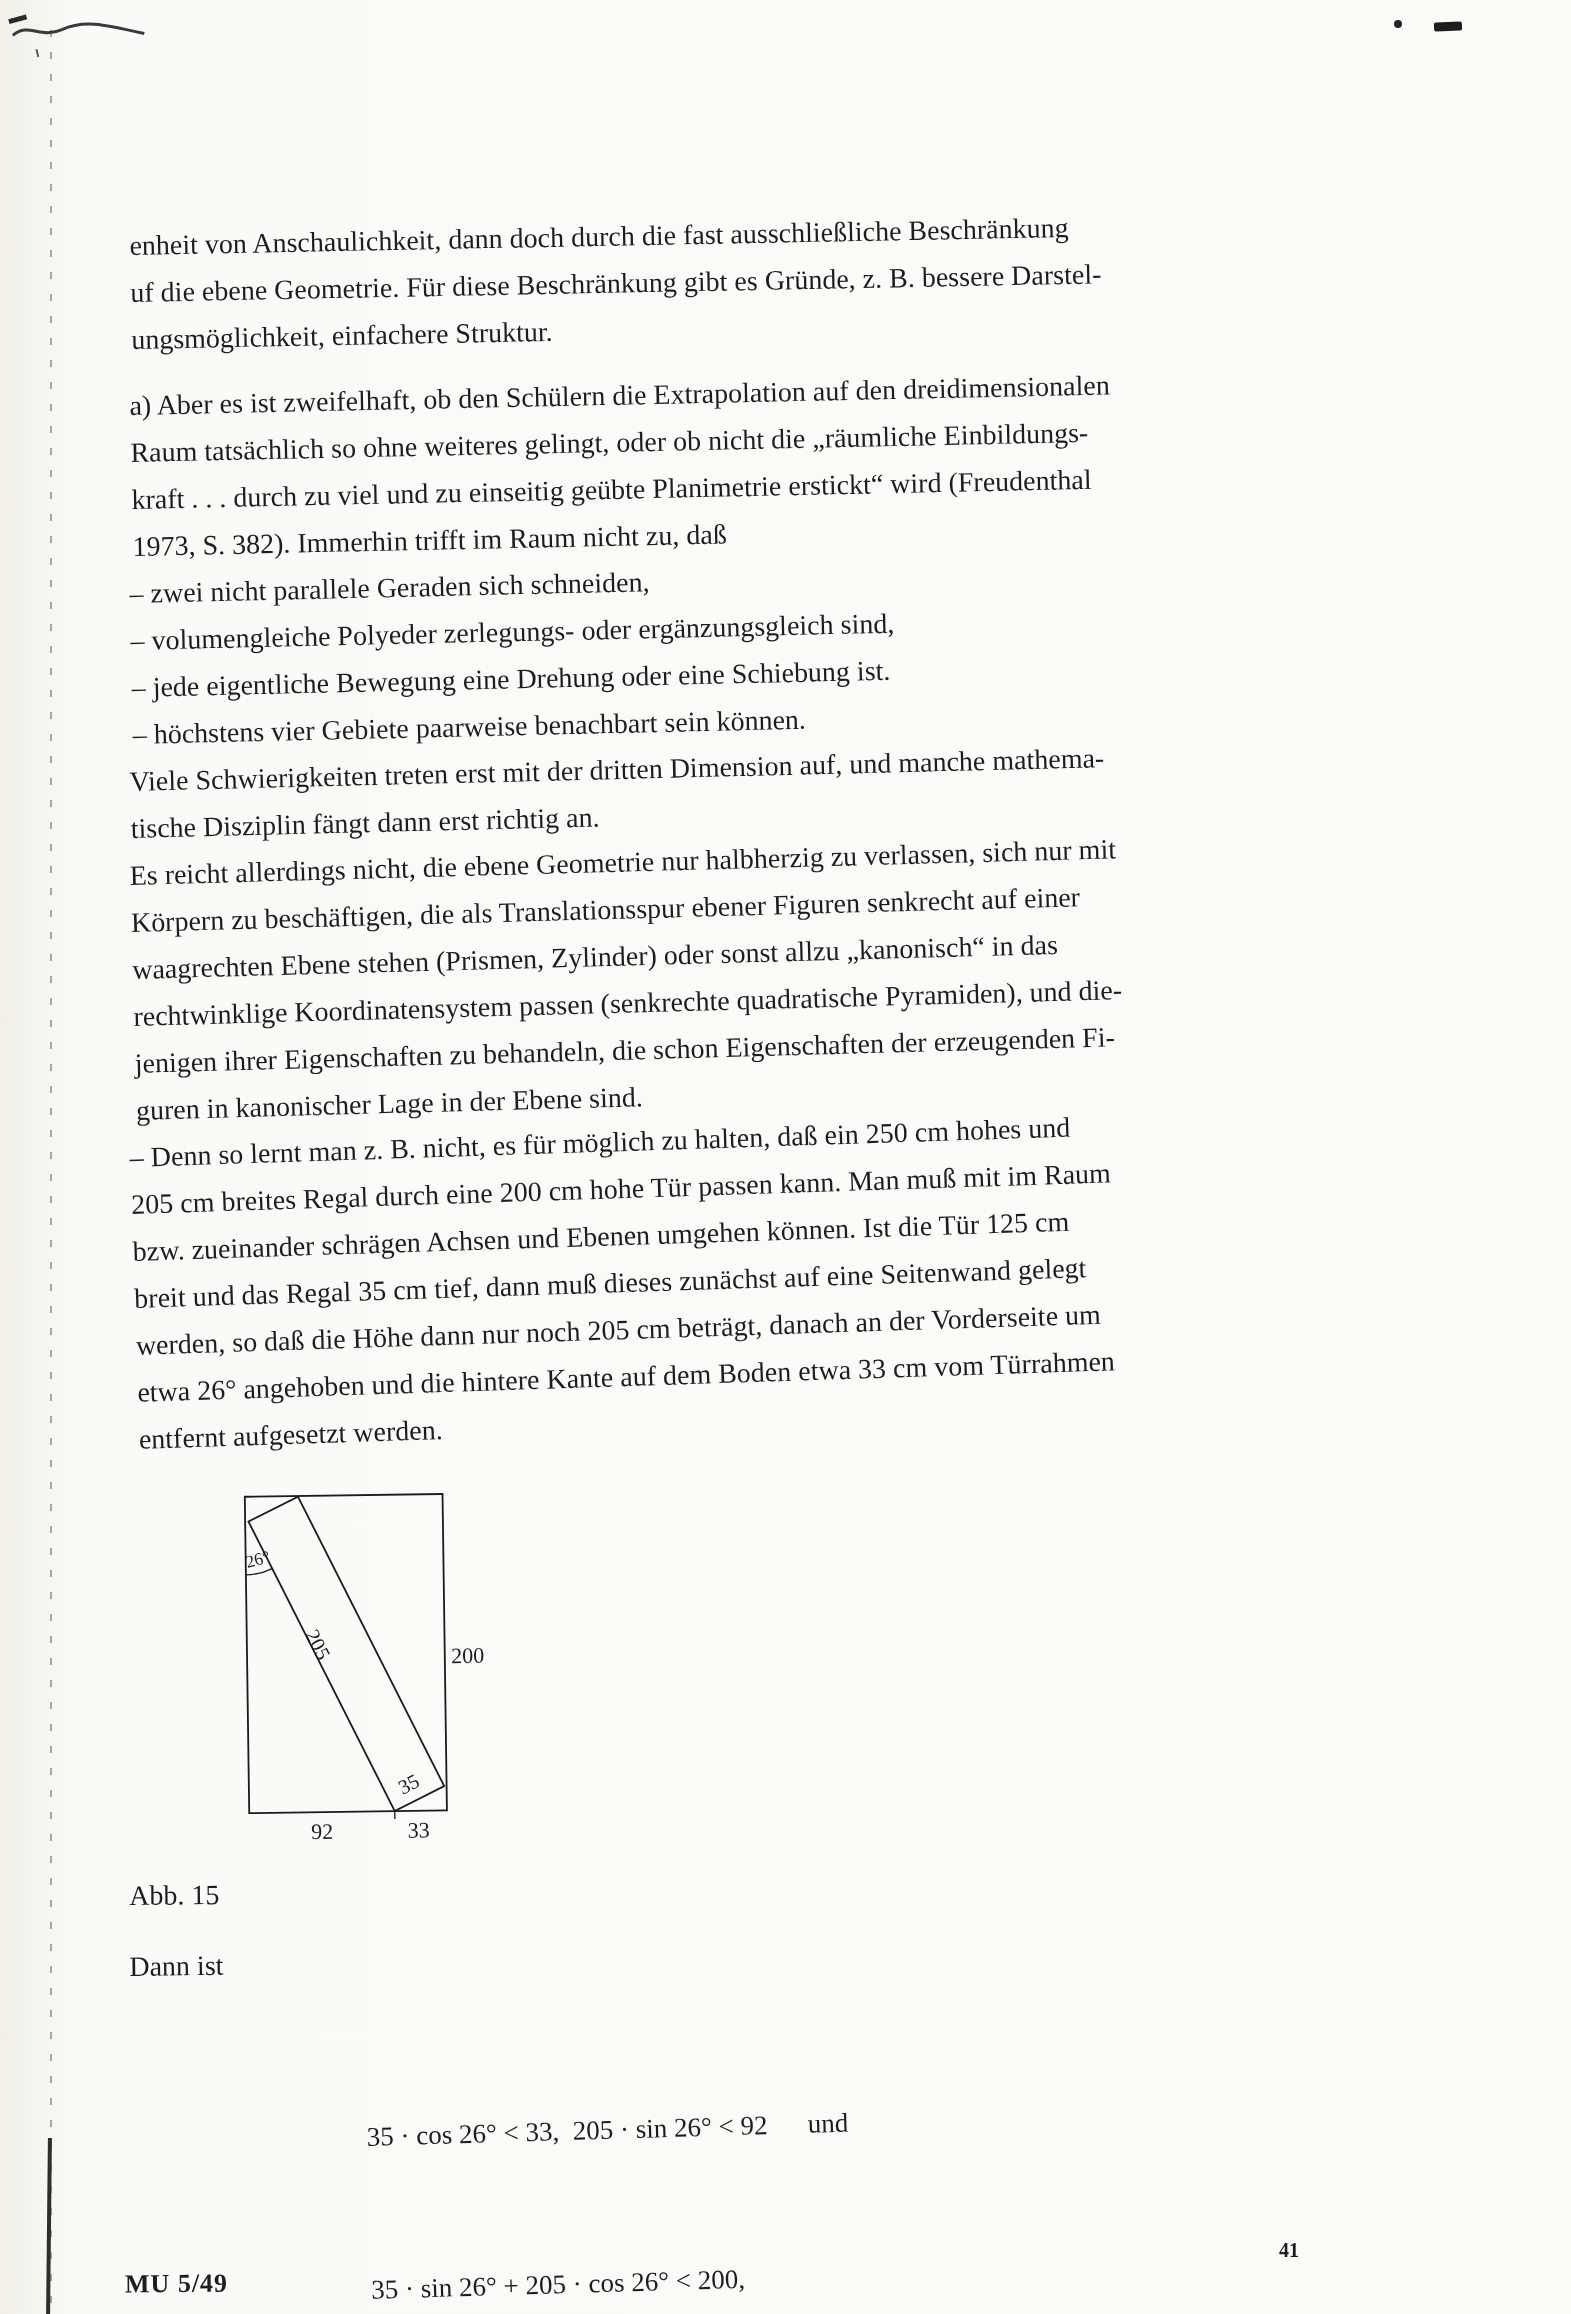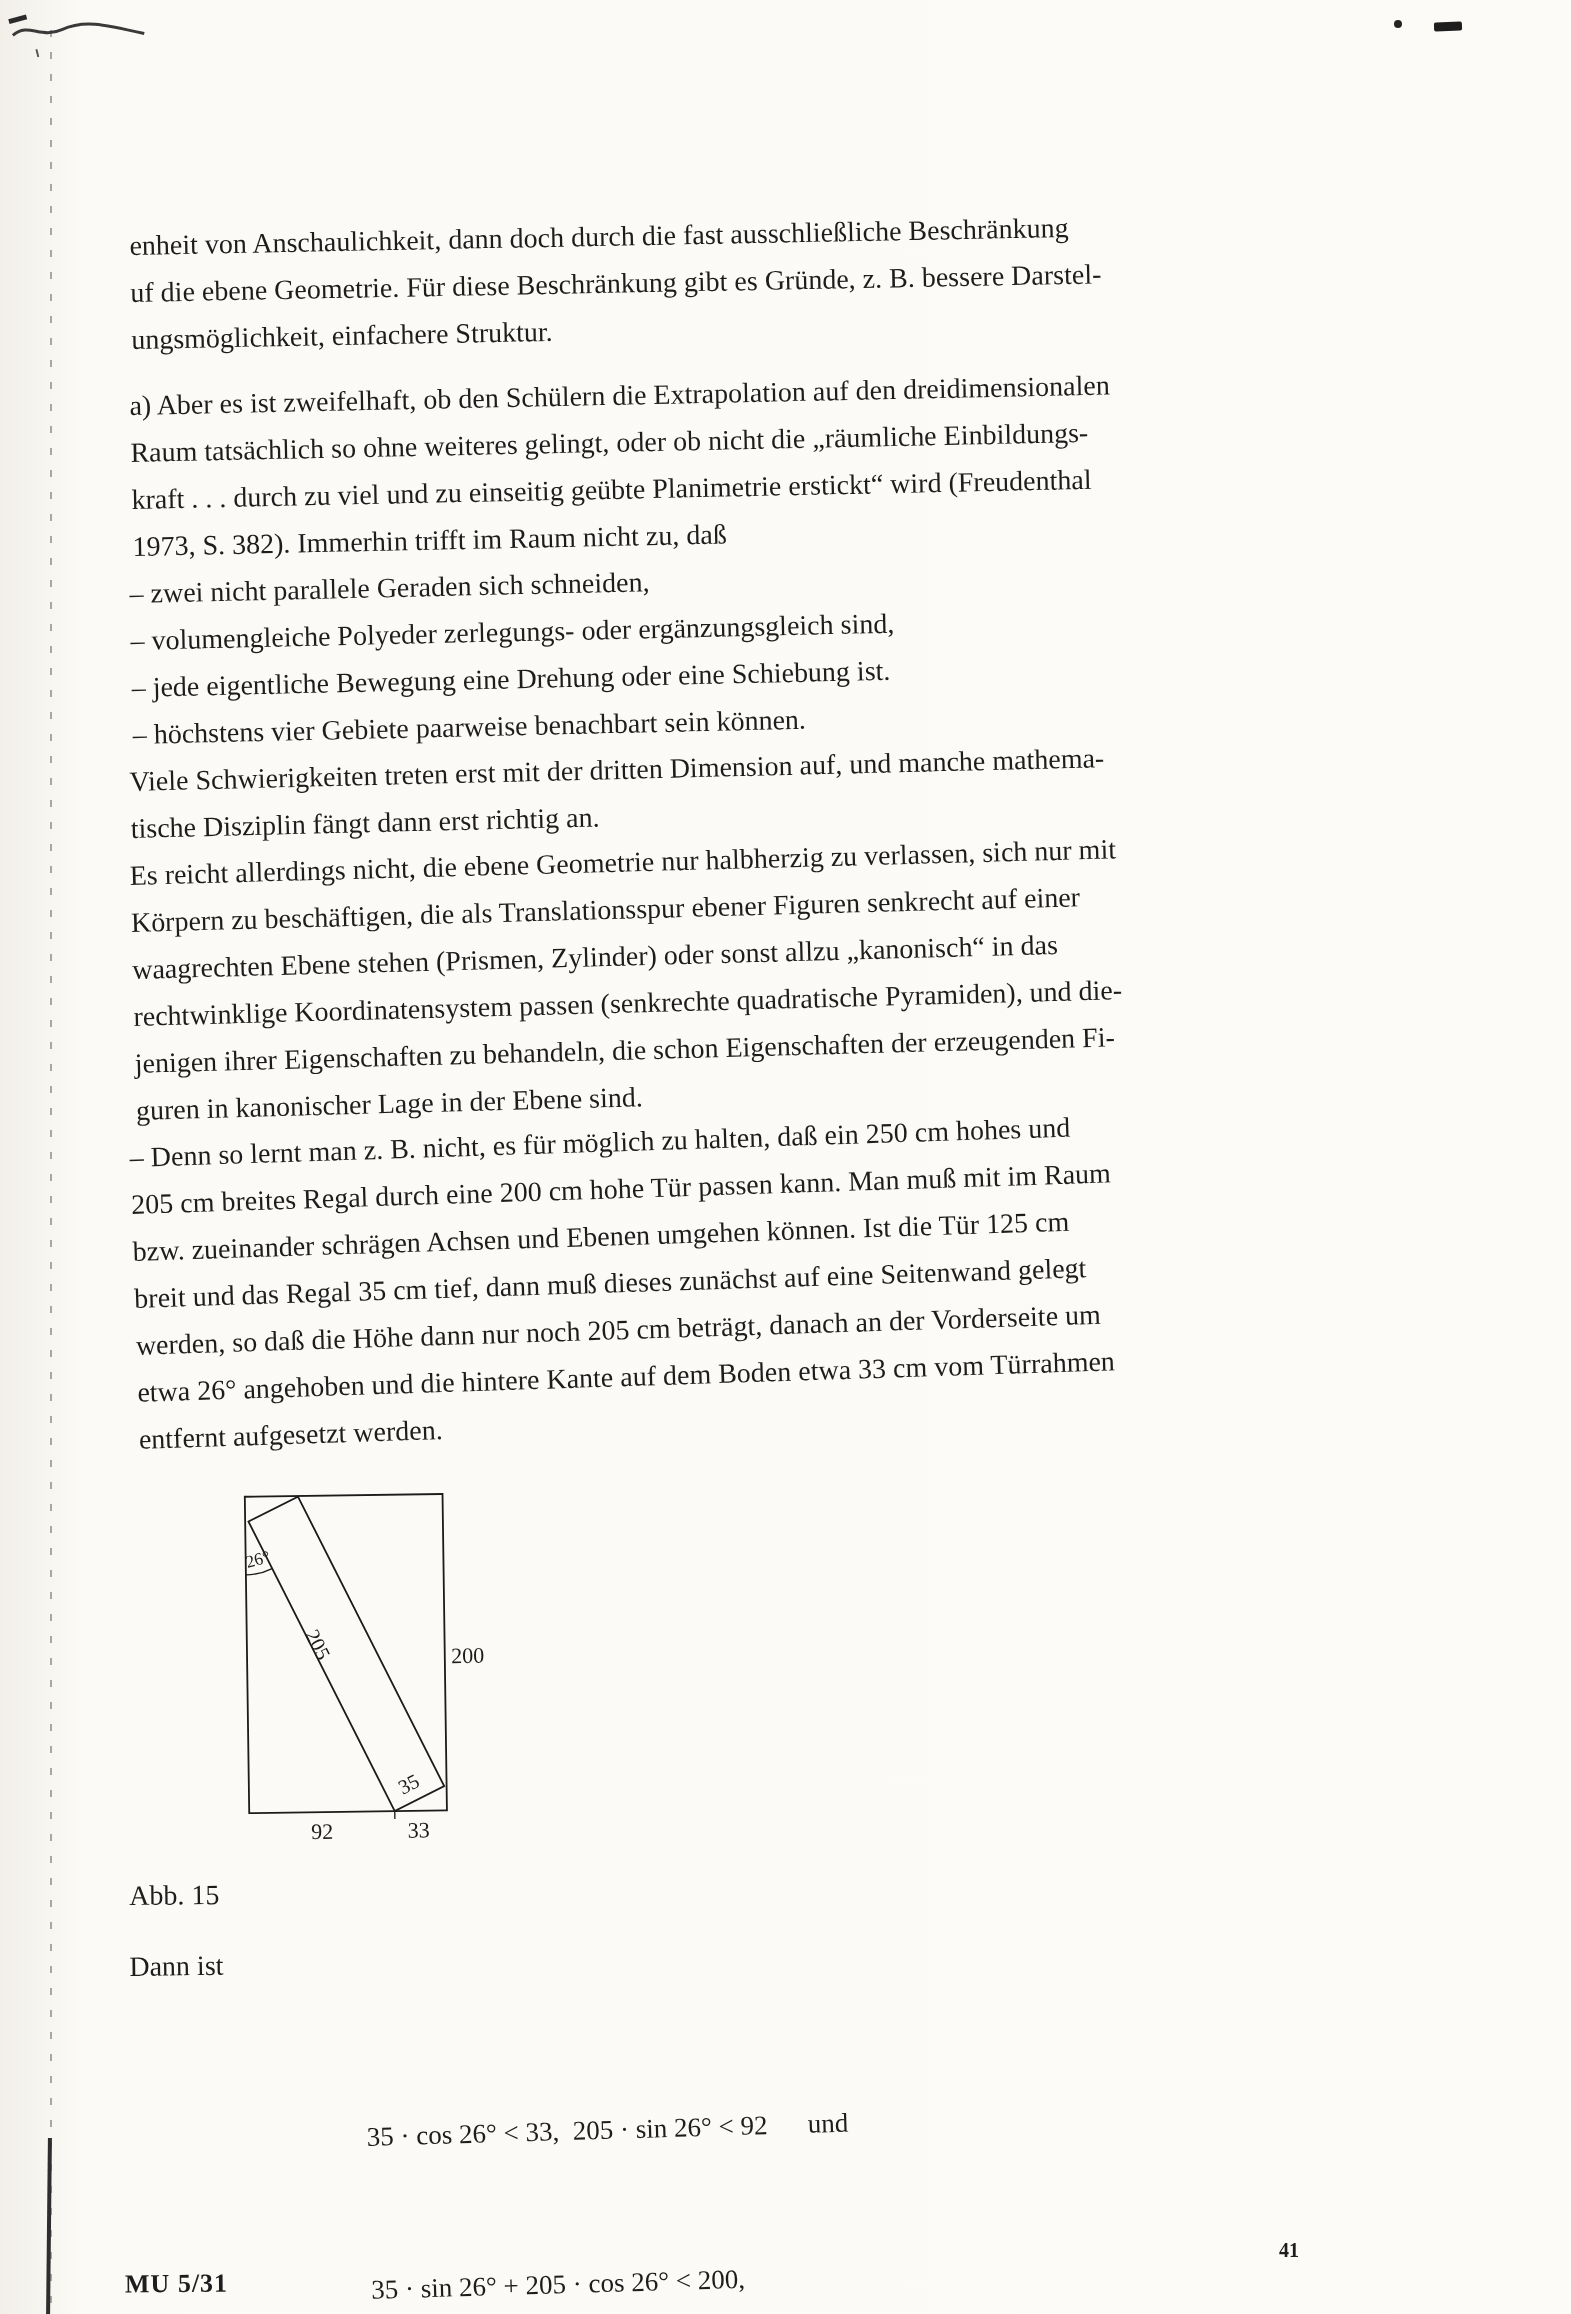--- a/index.html
+++ b/index.html
@@ -137,16 +137,16 @@
     <div class="block dann">Dann ist</div>
 
     <div class="math">
       <div>35 · cos 26° &lt; 33,  205 · sin 26° &lt; 92      und</div>
       <div>35 · sin 26° + 205 · cos 26° &lt; 200,</div>
     </div>
 
   </div>
 
   <div class="page-number">41</div>
-  <div class="journal-mark">MU 5/31</div>
+  <div class="journal-mark">MU 5/49</div>
 
 </div>
 
 
 </body></html>

